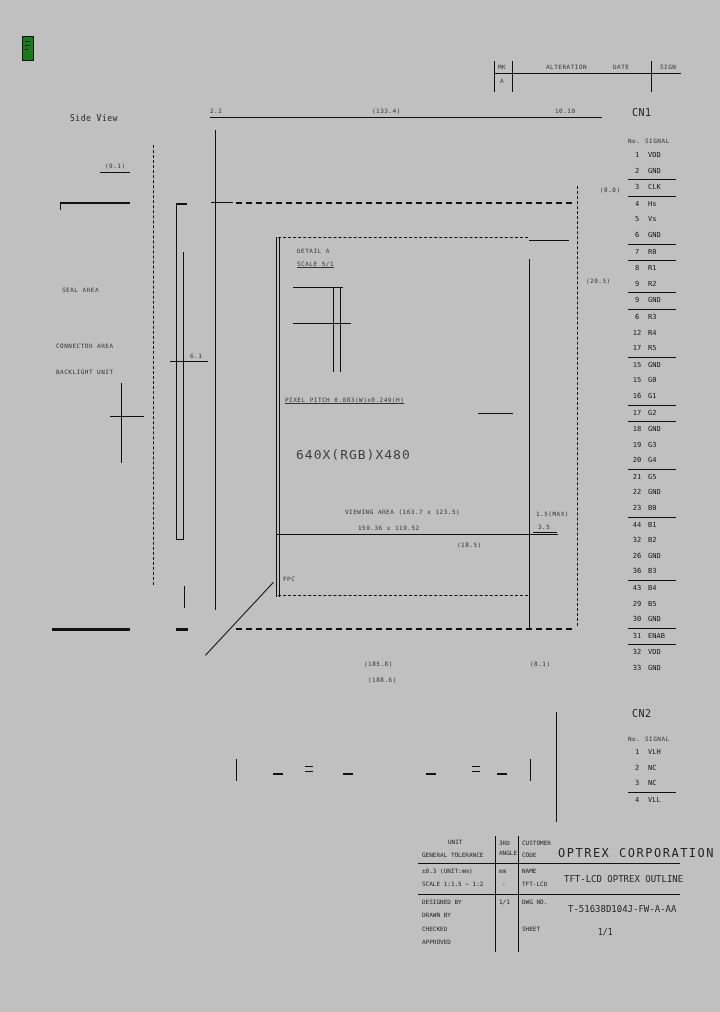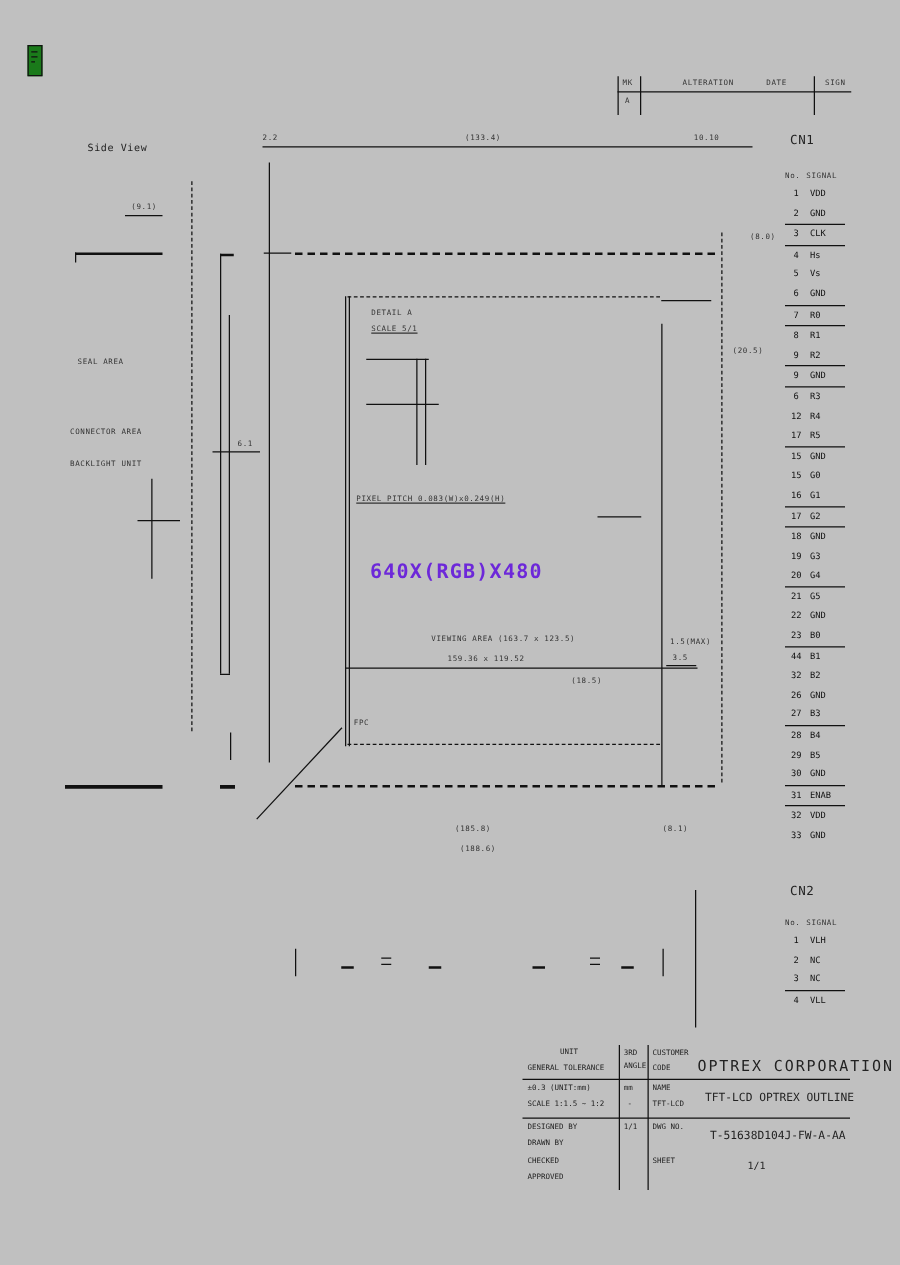--- a/index.html
+++ b/index.html
@@ -11,21 +11,21 @@
   .ln { position: absolute; background: #111; }
   .dash-h { position: absolute; height: 0; border-top: 2px dashed #111; }
   .dash-v { position: absolute; width: 0; border-left: 1px dashed #111; }
   .txt { position: absolute; font-size: 8px; color: #222; letter-spacing: 0.5px; white-space: nowrap; }
   .tiny { font-size: 6px; color: #333; }
   .doc-icon {
     position: absolute; left: 22px; top: 36px; width: 10px; height: 23px;
     background: #1a7a1a; border: 1px solid #111;
   }
   .doc-icon i { position: absolute; left: 2px; height: 1px; width: 5px; background: #111; }
-  .model-label { font-size: 16px; font-weight: bold; letter-spacing: 1px; color: #6d28d9; font-family: "DejaVu Sans Mono", monospace; }
+  .model-label { font-size: 13px; font-weight: normal; letter-spacing: 1px; color: #404040; font-family: "DejaVu Sans Mono", monospace; }
   
   .pin-table { position: absolute; left: 628px; width: 48px; font-size: 7px; }
   .pin-row { position: relative; height: 15.6px; line-height: 15.6px; }
   .pin-row .no { position: absolute; left: 3px; width: 12px; text-align: center; }
   .pin-row .nm { position: absolute; left: 20px; width: 28px; text-align: left; }
   .pin-row.rule { border-bottom: 1.5px solid #111; }
   .title-block { position: absolute; left: 418px; top: 836px; width: 262px; height: 116px; font-size: 7px; }
   .tb-cell { position: absolute; white-space: nowrap; color: #222; }
   .tb-big { font-size: 12px; letter-spacing: 1.5px; color: #222; }
 </style>
@@ -244,25 +244,25 @@
     </div>
   <div class="pin-row">
       <span class="no">32</span>
       <span class="nm">B2</span>
     </div>
   <div class="pin-row">
       <span class="no">26</span>
       <span class="nm">GND</span>
     </div>
   <div class="pin-row rule">
-      <span class="no">27</span>
+      <span class="no">36</span>
       <span class="nm">B3</span>
     </div>
   <div class="pin-row">
-      <span class="no">28</span>
+      <span class="no">43</span>
       <span class="nm">B4</span>
     </div>
   <div class="pin-row">
       <span class="no">29</span>
       <span class="nm">B5</span>
     </div>
   <div class="pin-row rule">
       <span class="no">30</span>
       <span class="nm">GND</span>
     </div>

